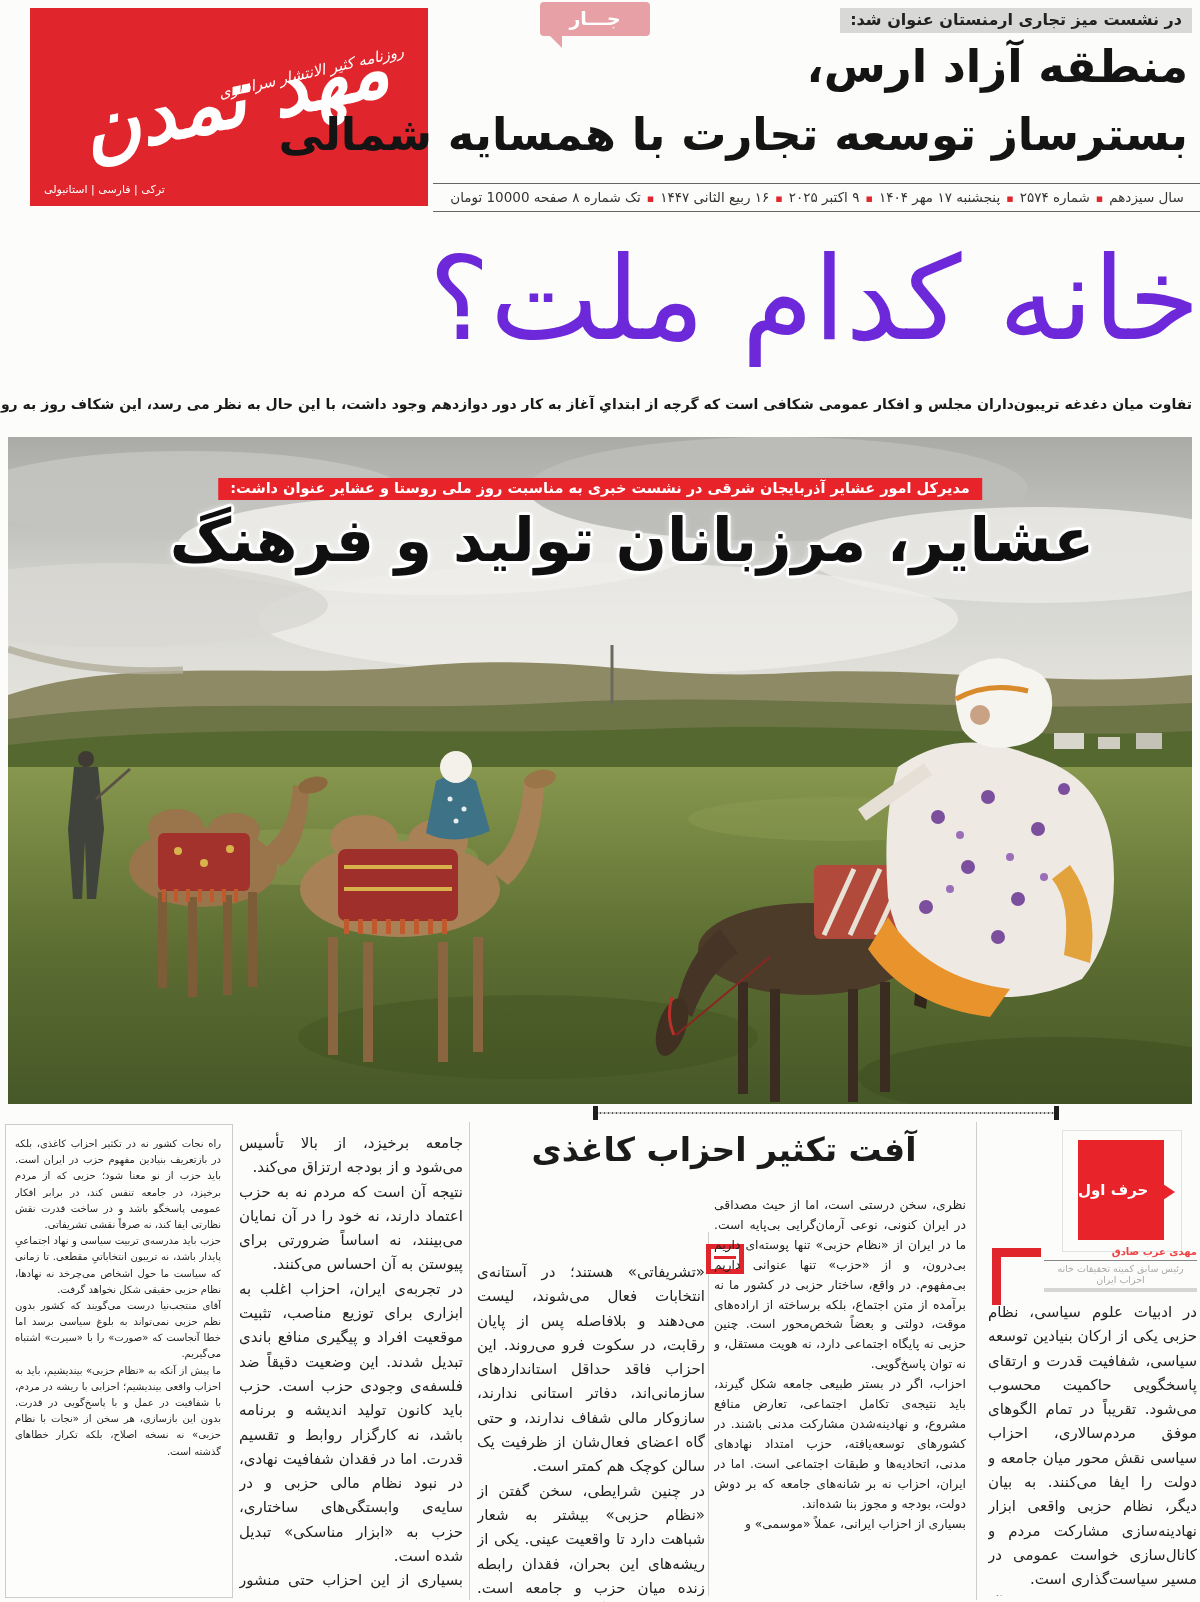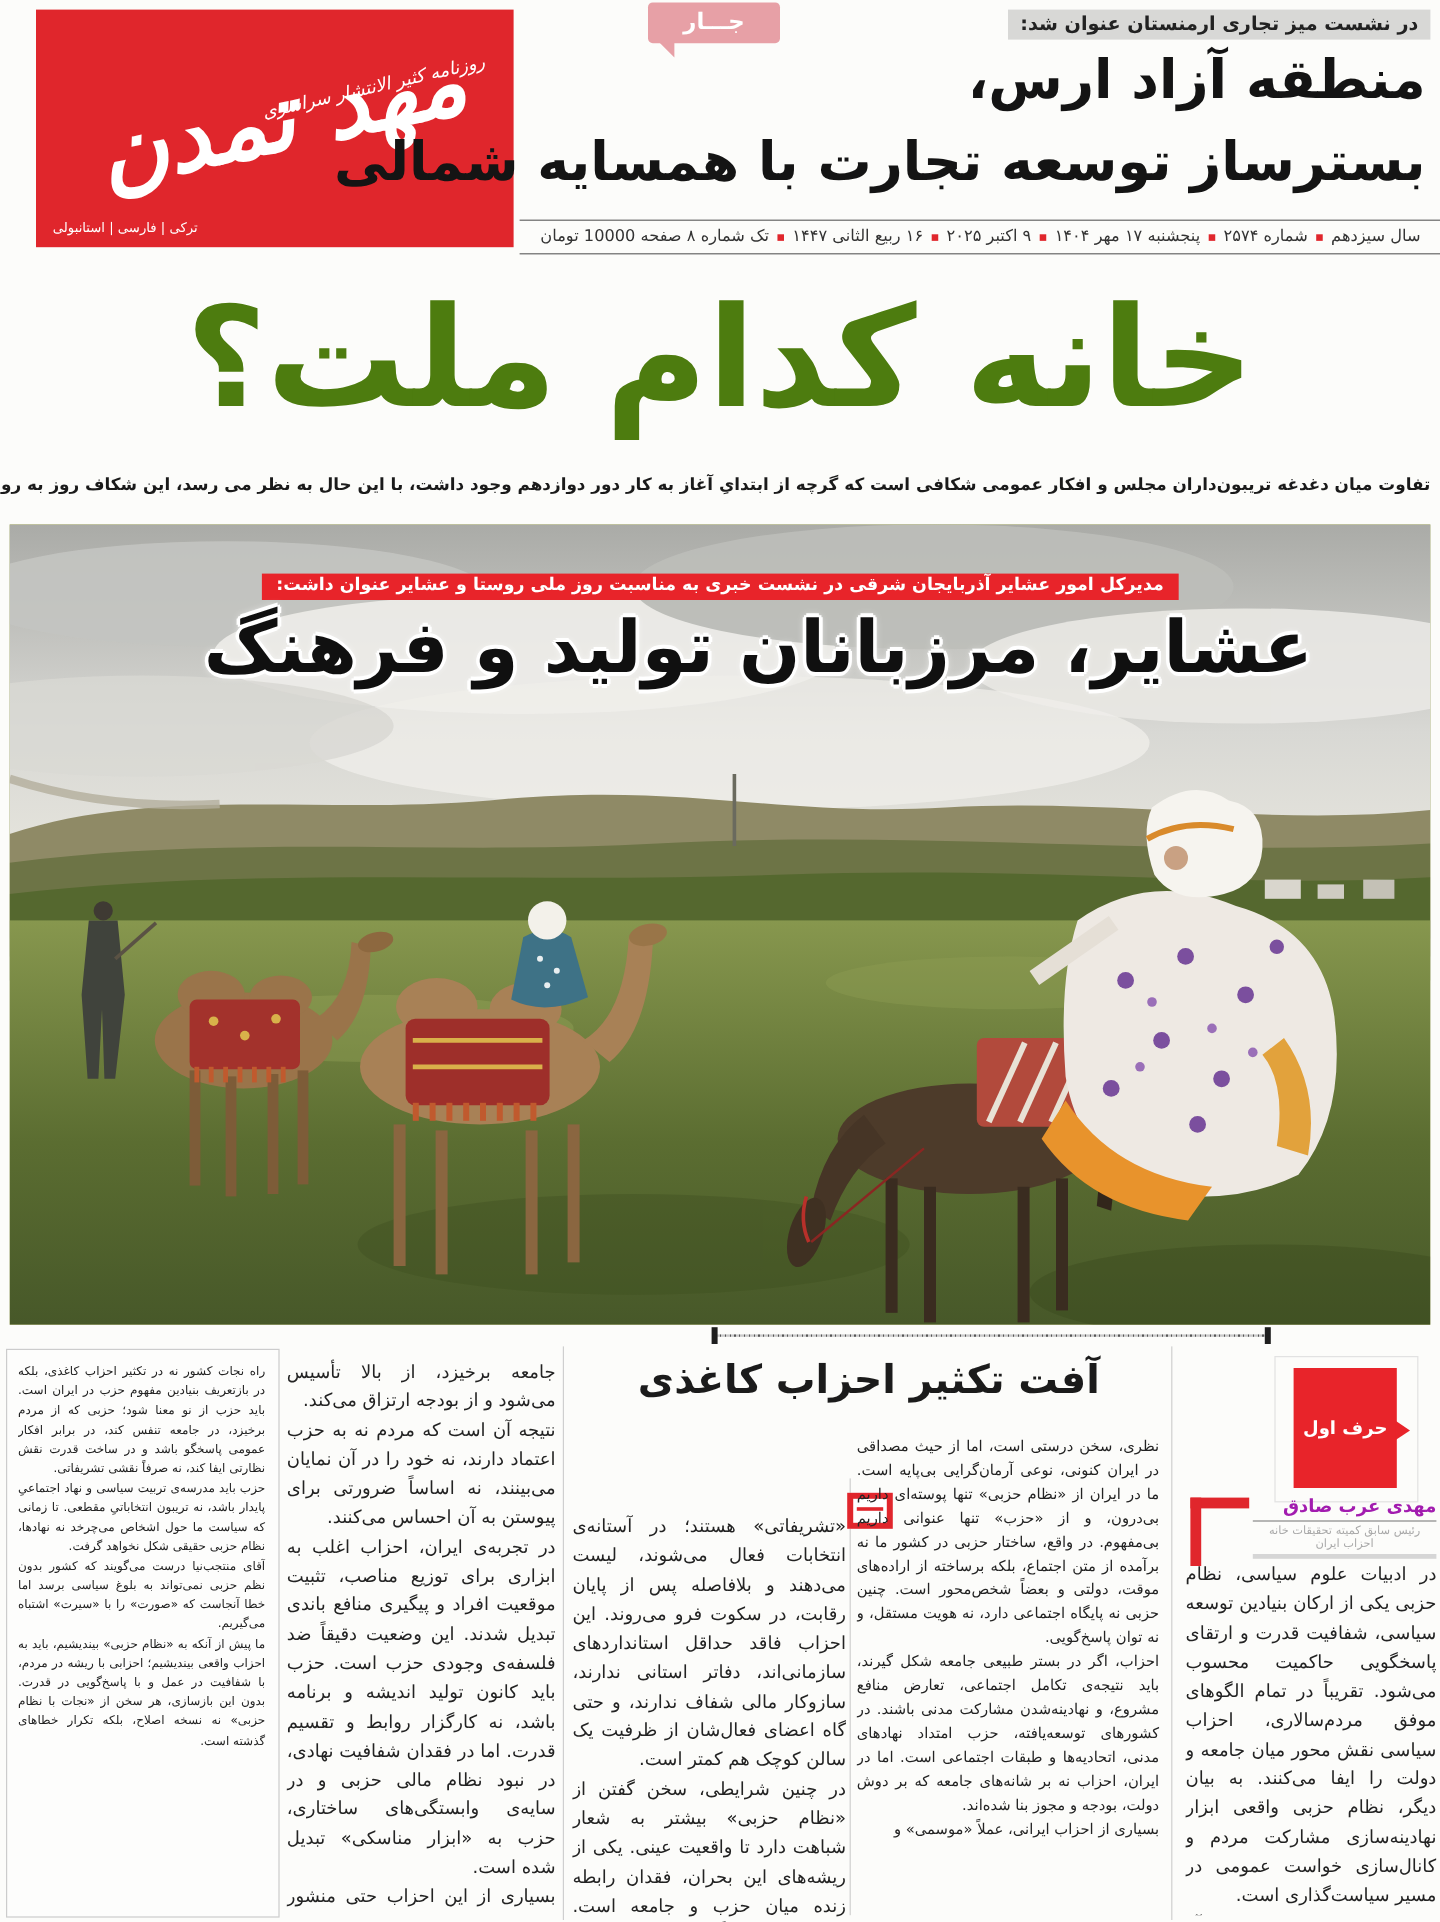--- a/index.html
+++ b/index.html
@@ -23,48 +23,48 @@
   .kicker{top:8px;right:8px;background:#d8d8d6;color:#222;font-size:16px;font-weight:bold;
     padding:2px 10px 4px;}
   .top-headline{right:12px;text-align:right;font-weight:bold;color:#141414;font-size:45px;
     line-height:1.0;letter-spacing:-1px;white-space:nowrap;}
   .hl1{top:44px;}
   .hl2{top:112px;}
   .dateline{left:433px;top:183px;width:760px;border-top:1.5px solid #666;border-bottom:1.5px solid #666;
     padding:5px 4px 6px;font-size:13.5px;color:#333;white-space:nowrap;text-align:center;}
   .dateline .di+.di::before{content:"▪";color:#e0262c;padding:0 6px;font-size:11px;}
   
-  .lead-headline{top:226px;left:0;width:100%;text-align:center;font-size:116px;line-height:1.25;
-    font-weight:bold;color:#4d7c0f;letter-spacing:-2px;}
+  .lead-headline{top:226px;left:0;width:100%;text-align:right;font-size:116px;line-height:1.25;
+    font-weight:normal;color:#6d28d9;letter-spacing:-2px;}
   .lead-deck{top:396px;left:8px;width:1184px;font-size:14px;font-weight:bold;color:#1a1a1a;
     text-align:justify;text-align-last:justify;white-space:nowrap;}
   
   .photo{left:8px;top:437px;width:1184px;height:667px;overflow:hidden;background:#9aa060;}
   .photo svg{display:block;}
   .photo-kicker{position:absolute;top:41px;left:50%;transform:translateX(-50%);background:#e8242a;
     color:#fff;font-size:14.5px;font-weight:bold;padding:2px 12px 4px;white-space:nowrap;}
   .photo-headline{position:absolute;top:68px;left:0;width:100%;text-align:center;font-size:60px;
     font-weight:bold;color:#101010;letter-spacing:-1px;
     text-shadow:0 0 4px #fff,2px 2px 0 #fff,-2px -2px 0 #fff,2px -2px 0 #fff,-2px 2px 0 #fff,
       0 3px 0 #fff,0 -3px 0 #fff,3px 0 0 #fff,-3px 0 0 #fff,0 0 8px #fff;padding-left:32px;}
   
   .ruler{left:595px;top:1112px;width:462px;height:2px;
     background:repeating-linear-gradient(to left,#555 0 1px,#c9c9c9 1px 4px);}
   .ruler::before,.ruler::after{content:"";position:absolute;top:-6px;width:5px;height:14px;background:#1e1e1e;}
   .ruler::before{right:-2px;} .ruler::after{left:-2px;}
   .vrule{width:1px;background:#cfcfcf;}
   .badge-frame{left:1062px;top:1130px;width:118px;height:120px;border:1px solid #e2e2e2;}
   .section-badge{left:1078px;top:1140px;width:86px;height:100px;background:#e8242a;color:#fff;
-    font-size:15px;font-weight:bold;text-align:center;line-height:100px;}
+    font-size:15px;font-weight:bold;text-align:left;line-height:100px;}
   .section-badge::before{content:"";position:absolute;right:-11px;top:44px;width:0;height:0;
     border-left:12px solid #e8242a;border-top:8px solid transparent;border-bottom:8px solid transparent;}
   .author-block{left:988px;top:1246px;width:209px;height:54px;}
   .quote-bracket{position:absolute;left:4px;top:2px;width:40px;height:48px;
     border-top:9px solid #e0262c;border-left:9px solid #e0262c;}
-  .author-name{margin-left:56px;text-align:right;font-weight:bold;font-size:15px;color:#a21caf;
+  .author-name{margin-left:56px;text-align:right;font-weight:bold;font-size:10px;color:#ef4444;
     border-bottom:1.5px solid #888;padding-bottom:3px;}
   .author-role{margin-left:56px;text-align:center;font-size:9.5px;color:#a9a9a9;padding-top:2px;}
   .author-bar{margin-left:56px;height:4px;background:#d6d6d6;margin-top:3px;}
   .article-title{left:475px;top:1130px;width:498px;text-align:center;font-size:33px;font-weight:bold;
     color:#1b1b1b;letter-spacing:-.5px;}
   .pull-quote-icon{left:706px;top:1244px;width:28px;height:20px;border:5px solid #e0262c;background:#fff;}
   .pull-quote-icon::after{content:"";position:absolute;left:3px;top:7px;right:3px;height:3px;background:#e0262c;}
   .bodycol{font-size:15px;line-height:1.62;text-align:justify;color:#232323;white-space:pre-line;
     overflow:hidden;}
   .colA{left:988px;top:1300px;width:209px;height:296px;}

